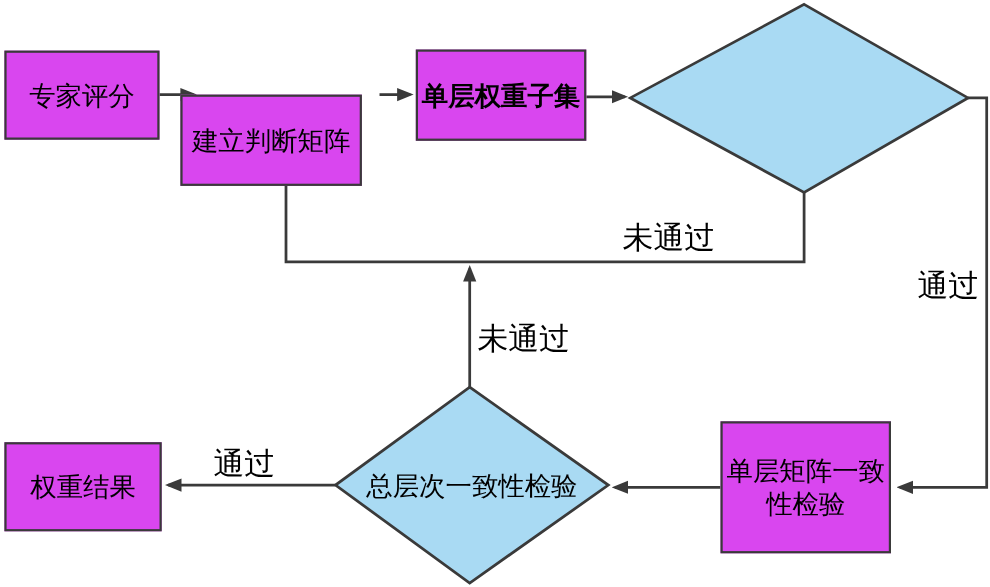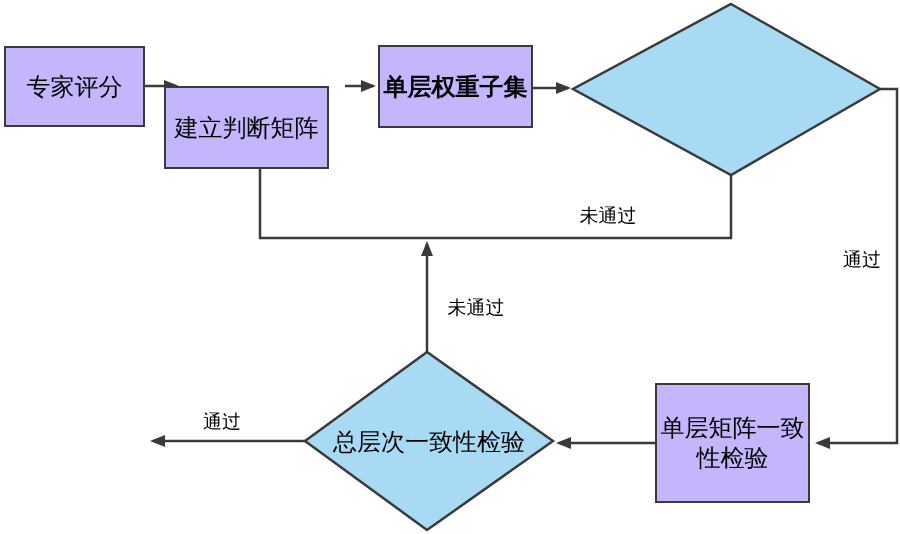--- a/index.html
+++ b/index.html
@@ -19,21 +19,21 @@
     position: absolute;
     left: 0;
     top: 0;
     width: 900px;
     height: 534px;
     z-index: 0;
   }
   .node {
     position: absolute;
     box-sizing: border-box;
-    background: #c4b5fd;
+    background: #d946ef;
     border: 2.5px solid #3a3a3a;
     display: flex;
     align-items: center;
     justify-content: center;
     text-align: center;
     font-size: 24px;
     color: #000000;
     line-height: 1.25;
     z-index: 2;
   }
@@ -52,21 +52,21 @@
     z-index: 2;
     white-space: nowrap;
   }
   .dlabel-1 { left: 580px; top: 76px;  width: 300px; height: 28px; }
   .dlabel-2 { left: 300px; top: 428px; width: 258px; height: 28px; }
   .edge-label {
     position: absolute;
     display: flex;
     align-items: center;
     justify-content: center;
-    font-size: 19px;
+    font-size: 28px;
     color: #000000;
     z-index: 2;
     white-space: nowrap;
   }
   .elabel-top-fail    { left: 558px; top: 202px; width: 100px; height: 28px; }
   .elabel-top-pass    { left: 830px; top: 246px; width: 64px;  height: 28px; }
   .elabel-bottom-fail { left: 426px; top: 294px; width: 100px; height: 28px; }
   .elabel-bottom-pass { left: 190px; top: 408px; width: 64px;  height: 28px; }
 </style>
 </head>
@@ -96,20 +96,23 @@
 
   <div class="node node-expert">
     <span>专家评分</span>
   </div>
   <div class="node node-build">
     <span>建立判断矩阵</span>
   </div>
   <div class="node node-single">
     <span>单层权重子集</span>
   </div>
+  <div class="node node-result">
+    <span>权重结果</span>
+  </div>
   <div class="node node-calc">
     <span>单层矩阵一致性检验</span>
   </div>
 
   <div class="diamond-label dlabel-2">总层次一致性检验</div>
 
   <div class="edge-label elabel-top-fail">未通过</div>
   <div class="edge-label elabel-top-pass">通过</div>
   <div class="edge-label elabel-bottom-fail">未通过</div>
   <div class="edge-label elabel-bottom-pass">通过</div>

